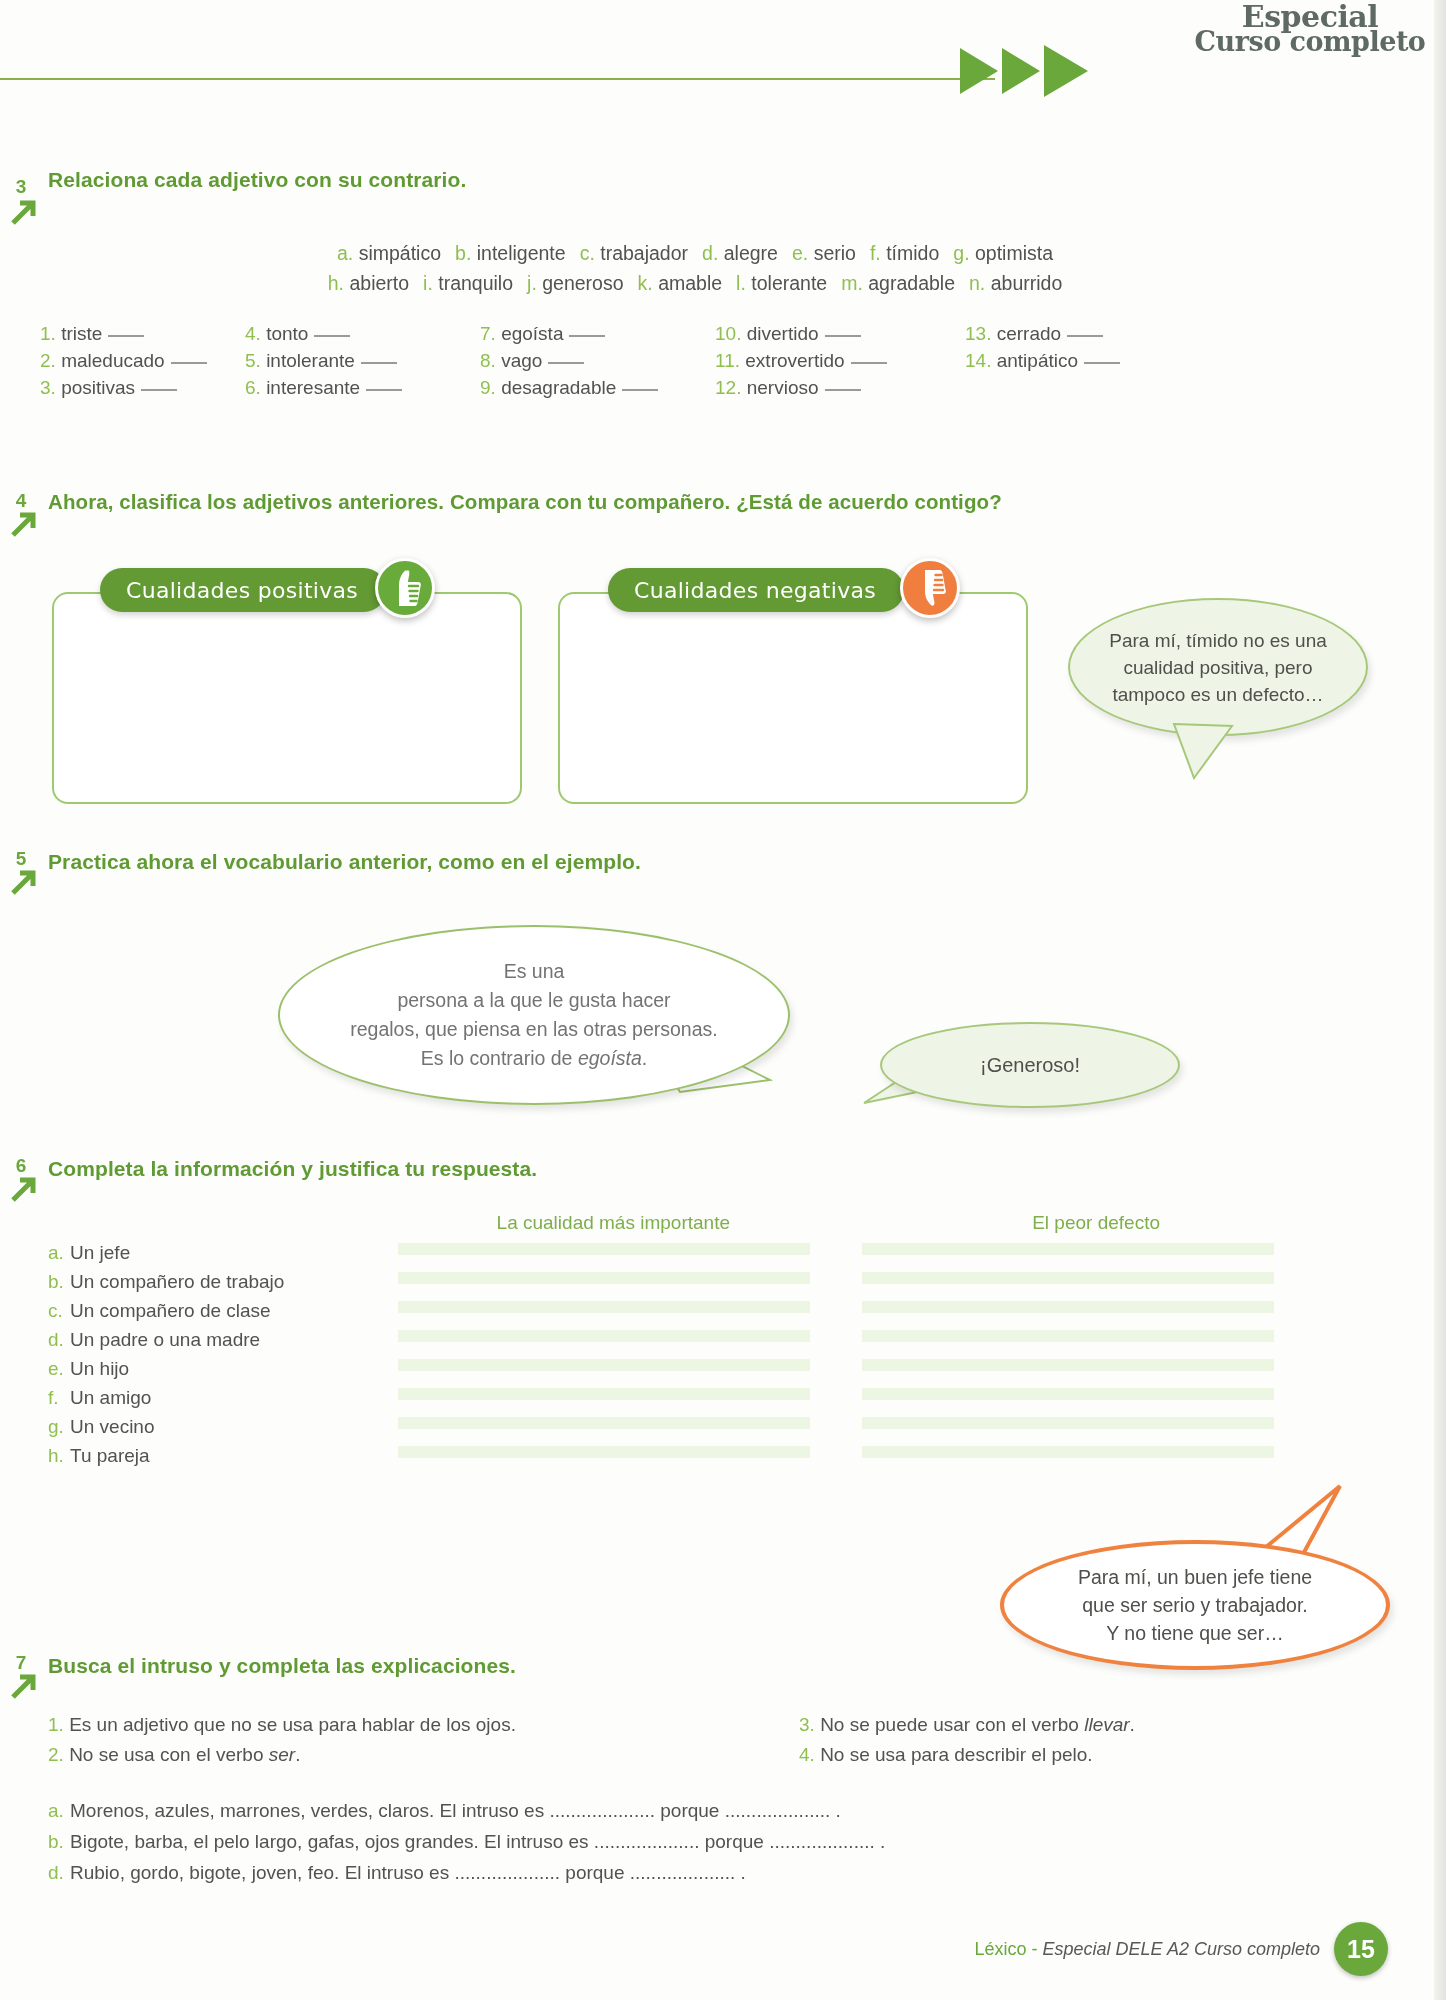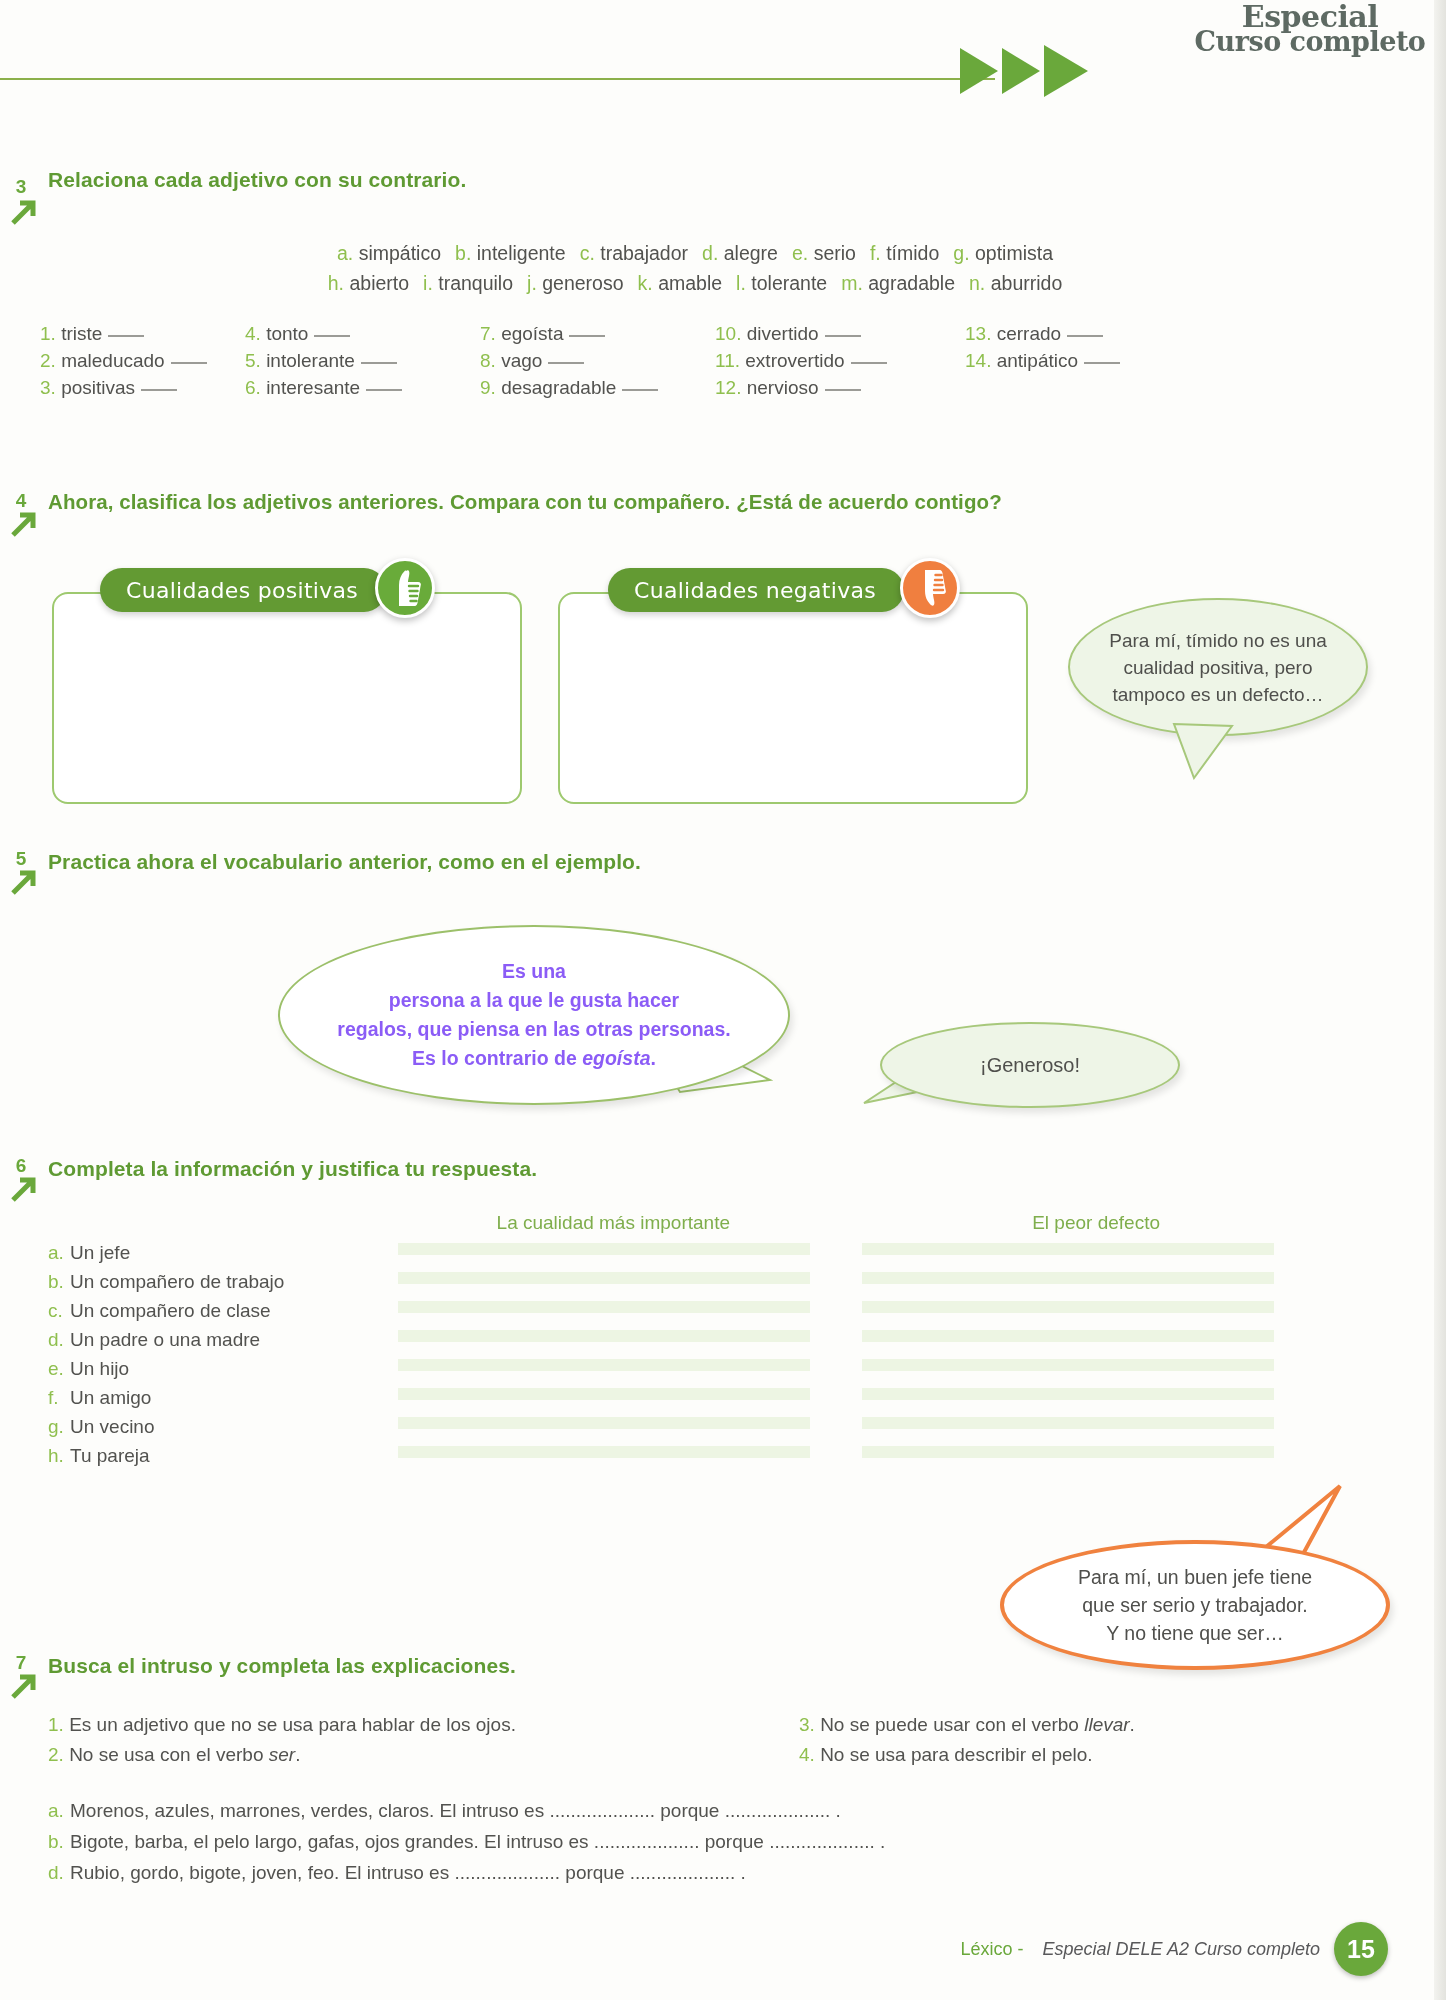--- a/index.html
+++ b/index.html
@@ -234,21 +234,21 @@
   .ex7-bottom .l { color: #8fbf4e; display: inline-block; width: 22px; }
   em { font-style: italic; }
 
   
   .footer {
     position: absolute;
     right: 58px; bottom: 24px;
     display: flex; align-items: center; gap: 14px;
   }
   .footer-text { font-size: 18px; color: #6aa83b; }
-  .footer-text .t2 { color: #58585a; font-style: italic; margin-left: 14px; }
+  .footer-text .t2 { color: #58585a; font-style: italic; }
   .page-circle {
     width: 54px; height: 54px;
     border-radius: 50%;
     background: #6aa83b;
     color: #fff;
     display: flex; align-items: center; justify-content: center;
     font-size: 25px; font-weight: bold;
     box-shadow: 0 2px 5px rgba(0,0,0,.25);
   }
   .edge-bar {
@@ -353,21 +353,21 @@
     <svg viewBox="0 0 28 30" width="28" height="30">
         <path d="M3 27 L21 9 M10 7 H23 V20" stroke="#6aa83b" stroke-width="5" fill="none"></path>
       </svg>
   </div>
   <div class="ex-title" style="top:850px">Practica ahora el vocabulario anterior, como en el ejemplo.</div>
 
   <svg class="tail" style="left:620px; top:1000px; width:260px; height:115px;">
     <path d="M10 10 L150 80 L60 92 Z" fill="#fff" stroke="#9cc06a" stroke-width="2"></path>
   </svg>
   <div class="bubble-oval" style="left:278px; top:925px; width:512px; height:180px; flex-direction:column; z-index:2;">
-    <div style="font-size:19.5px; line-height:29px; color:#8b5cf6;font-weight:bold;">
+    <div style="font-size:19.5px; line-height:29px; color:#737373;">
       <div>Es una</div>
       <div>persona a la que le gusta hacer</div>
       <div>regalos, que piensa en las otras personas.</div>
       <div>
         <span>Es lo contrario de </span><em>egoísta</em><span>.</span>
       </div>
     </div>
   </div>
 
   <svg class="tail" style="left:858px; top:1055px; width:80px; height:60px;">

